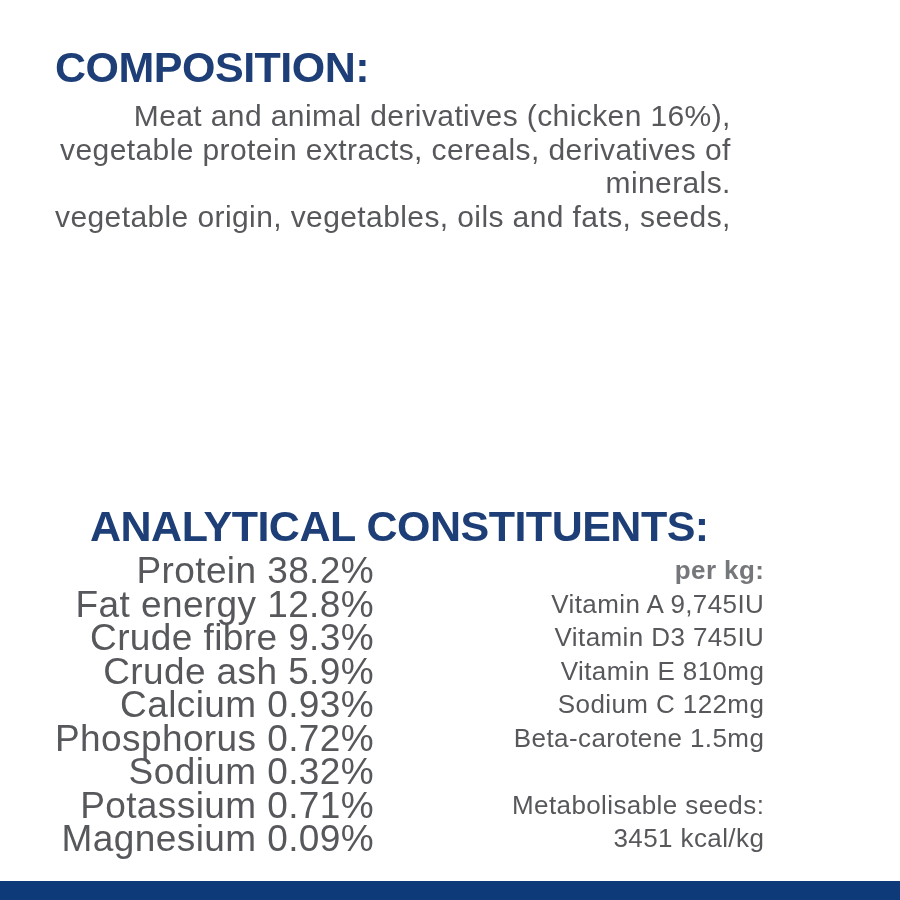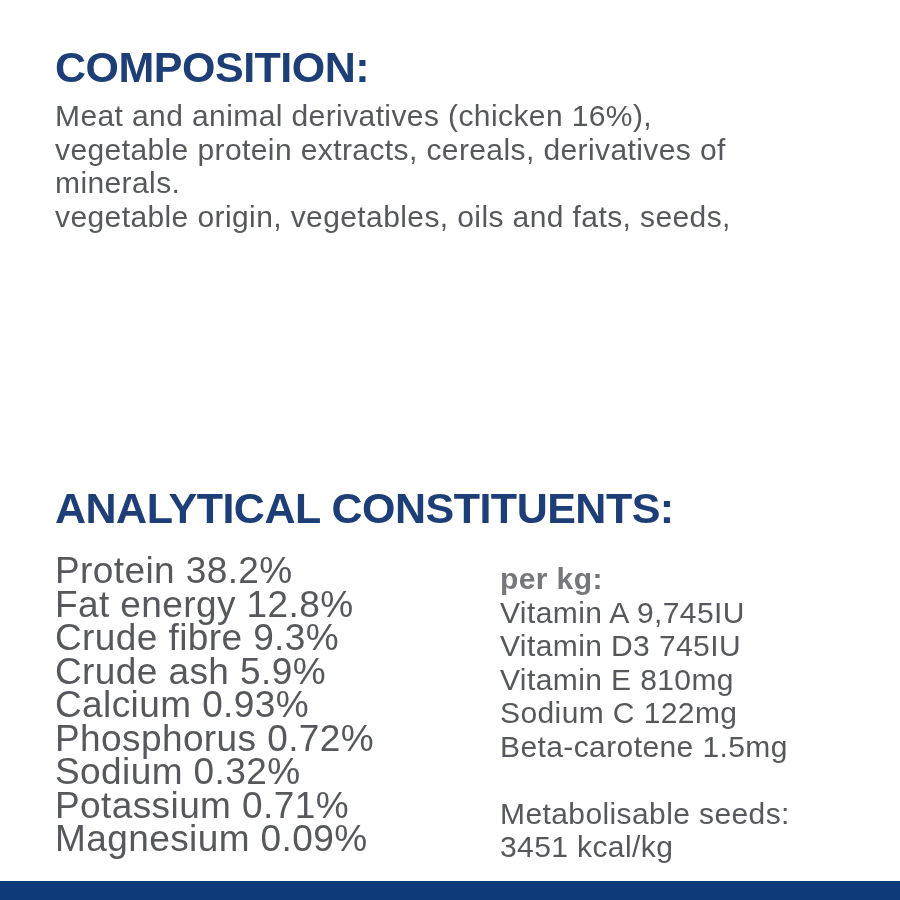--- a/index.html
+++ b/index.html
@@ -23,21 +23,21 @@
     margin: 0;
     font-size: 43px;
     font-weight: bold;
     letter-spacing: -0.5px;
     color: #1d3e76;
     line-height: 1.1;
     white-space: nowrap;
     text-align: right;
   }
   #composition-heading { top: 44px; }
-  #analytical-heading  { top: 485px; }
+  #analytical-heading  { top: 503px; margin-left: 35px; }
 
   .comp-text {
     position: absolute;
     left: 55px;
     top: 99px;
     color: #56585b;
     font-size: 30px;
     line-height: 33.5px;
     letter-spacing: 0.4px;
     font-weight: 400;
@@ -46,29 +46,28 @@
     position: absolute;
     left: 55px;
     top: 554px;
     color: #56585b;
     font-size: 37px;
     line-height: 33.5px;
     letter-spacing: 0.4px;
   }
   .columns-right {
     position: absolute;
-    left: 500px;
+    left: 512px;
     top: 554px;
     color: #56585b;
-    font-size: 30px;
+    font-size: 26px;
     line-height: 33.5px;
     letter-spacing: 0.4px;
-    margin-top: 8px;
   }
-  .row { white-space: nowrap; }
+  .row { white-space: nowrap; text-align: right; }
   .per-kg {
     font-weight: bold;
     color: #76777a;
   }
   .spacer-row { height: 33.5px; }
   .bottom-bar {
     position: absolute;
     left: 0;
     bottom: 0;
     width: 900px;

